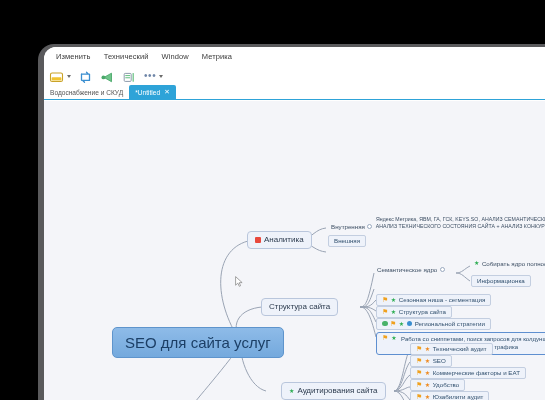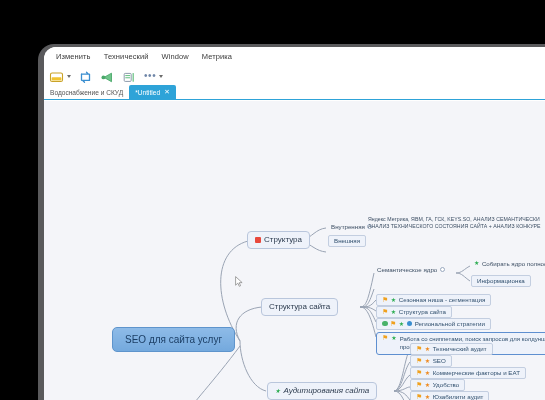--- a/index.html
+++ b/index.html
@@ -2,21 +2,21 @@
 <html><head>
 <meta charset="utf-8">
 <style>
   * { box-sizing: border-box; margin: 0; padding: 0; }
   html, body {
     width: 545px; height: 400px;
     background: #000;
     font-family: "Liberation Sans", sans-serif;
     overflow: hidden;
   }
-  #root { position: relative; width: 447px; height: 400px; background: #000; }
+  #root { position: relative; width: 447px; height: 400px; background: #000; text-align: center; }
 
   
   .window {
     position: absolute;
     left: 38px; top: 44px;
     width: 520px; height: 372px;
     background: #5a5a5c;
     border-top-left-radius: 16px;
     border-top-right-radius: 6px;
     padding: 2px 0 0 2px;
@@ -87,21 +87,21 @@
   }
   svg.links { position: absolute; inset: 0; width: 100%; height: 100%; }
 
   
   .node { position: absolute; white-space: nowrap; }
 
   .n-root {
     background: linear-gradient(#8ebbe8, #74a9dd);
     border: 1px solid #5e94cc;
     border-radius: 5px;
-    color: #1c3f66; font-size: 10px;
+    color: #1c3f66; font-size: 15px;
     padding: 6px 12px;
   }
   .n-main {
     background: #eef2fa;
     border: 1px solid #b9c6dc;
     border-radius: 4px;
     color: #2b3a4d; font-size: 8px;
     padding: 3.5px 7px;
     display: flex; align-items: center; gap: 3px;
   }
@@ -245,21 +245,21 @@
             <path d="M350 290 C 358 290, 360 302, 366 311"></path>
           </g>
         </svg>
 
         <div class="node n-root" style="left:68px; top:226px;">
           <span>SEO для сайта услуг</span>
         </div>
 
         <div class="node n-main" style="left:203px; top:130px;">
           <span class="ico ico-sq-red"></span>
-          <span>Структура</span>
+          <span>Аналитика</span>
         </div>
         <div class="node n-plain" style="left:284px; top:121px;">
           <span>Внутренняя</span>
           <span class="ico ico-ring"></span>
         </div>
         <div class="node n-sub" style="left:284px; top:134px;">
           <span>Внешняя</span>
         </div>
         <div class="node n-note" style="left:324px; top:115px;">Яндекс Метрика, ЯВМ, ГА, ГСК, KEYS.SO, АНАЛИЗ СЕМАНТИЧЕСКИ АНАЛИЗ ТЕХНИЧЕСКОГО СОСТОЯНИЯ САЙТА + АНАЛИЗ КОНКУРЕ</div>
 
@@ -296,21 +296,21 @@
           <span class="ico ico-circ-b"></span>
           <span>Региональной стратегии</span>
         </div>
 
         <div class="node n-box2" style="left:332px; top:231px;">
           <span class="ico ico-flag-o">⚑</span>
           <span class="ico ico-star-g">★</span>
           <span>Работа со сниппетами, поиск запросов для колдунщиков, прогнозирования трафика</span>
         </div>
 
-        <div class="node n-main" style="left:223px; top:281px;font-style:italic;">
+        <div class="node n-main" style="left:237px; top:281px;">
           <span class="ico ico-star-g">★</span>
           <span>Аудитирования сайта</span>
         </div>
 
         <div class="node n-sub" style="left:366px; top:242px;">
           <span class="ico ico-flag-o">⚑</span>
           <span class="ico ico-star-o">★</span>
           <span>Технический аудит</span>
         </div>
         <div class="node n-sub" style="left:366px; top:254px;">

